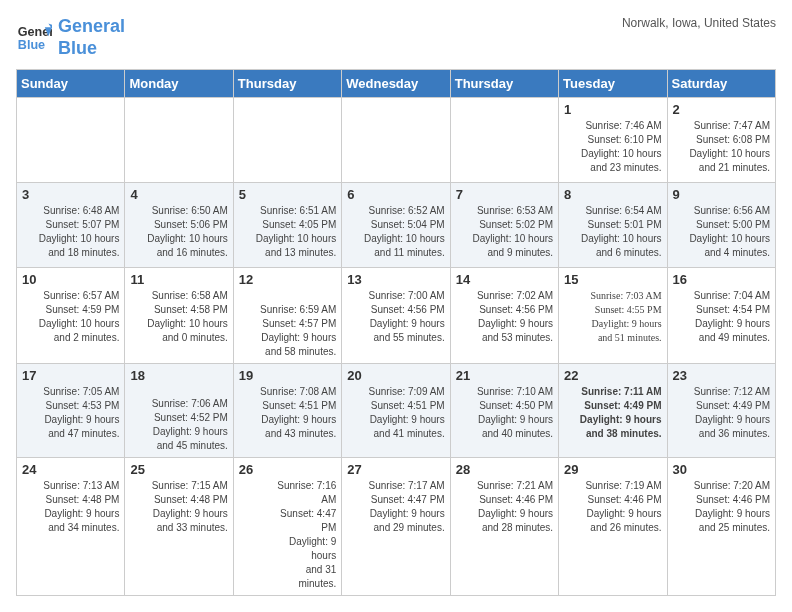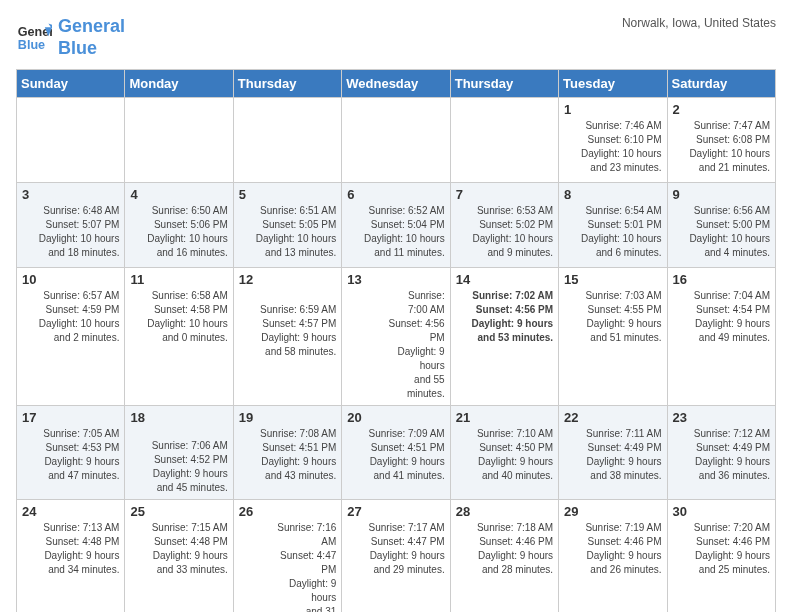--- a/index.html
+++ b/index.html
@@ -157,21 +157,21 @@
         <td class="alt-row">
           <span class="day-number">4</span>
           <div class="day-info" style="white-space: pre-line;">Sunrise: 6:50 AM
 Sunset: 5:06 PM
 Daylight: 10 hours
 and 16 minutes.</div>
         </td>
         <td class="alt-row">
           <span class="day-number">5</span>
           <div class="day-info" style="white-space: pre-line;">Sunrise: 6:51 AM
-Sunset: 5:05 PM
+Sunset: 4:05 PM
 Daylight: 10 hours
 and 13 minutes.</div>
         </td>
         <td class="alt-row">
           <span class="day-number">6</span>
           <div class="day-info" style="white-space: pre-line;">Sunrise: 6:52 AM
 Sunset: 5:04 PM
 Daylight: 10 hours
 and 11 minutes.</div>
         </td>
@@ -214,35 +214,35 @@
         </td>
         <td>
           <span class="day-number">12</span>
           <div class="day-info" style="white-space: pre-line; margin-top: 16px;">Sunrise: 6:59 AM
 Sunset: 4:57 PM
 Daylight: 9 hours
 and 58 minutes.</div>
         </td>
         <td>
           <span class="day-number">13</span>
-          <div class="day-info" style="white-space: pre-line; margin-left: 40px;">Sunrise: 7:00 AM
+          <div class="day-info" style="white-space: pre-line;">Sunrise: 7:00 AM
 Sunset: 4:56 PM
 Daylight: 9 hours
 and 55 minutes.</div>
         </td>
         <td>
           <span class="day-number">14</span>
-          <div class="day-info" style="white-space: pre-line; font-weight: bold;">Sunrise: 7:02 AM
+          <div class="day-info" style="white-space: pre-line;">Sunrise: 7:02 AM
 Sunset: 4:56 PM
 Daylight: 9 hours
 and 53 minutes.</div>
         </td>
         <td>
           <span class="day-number">15</span>
-          <div class="day-info" style="white-space: pre-line;">Sunrise: 7:03 AM
+          <div class="day-info" style="white-space: pre-line; font-family: Liberation Serif, serif;">Sunrise: 7:03 AM
 Sunset: 4:55 PM
 Daylight: 9 hours
 and 51 minutes.</div>
         </td>
         <td>
           <span class="day-number">16</span>
           <div class="day-info" style="white-space: pre-line;">Sunrise: 7:04 AM
 Sunset: 4:54 PM
 Daylight: 9 hours
 and 49 minutes.</div>
@@ -279,21 +279,21 @@
         </td>
         <td class="alt-row">
           <span class="day-number">21</span>
           <div class="day-info" style="white-space: pre-line;">Sunrise: 7:10 AM
 Sunset: 4:50 PM
 Daylight: 9 hours
 and 40 minutes.</div>
         </td>
         <td class="alt-row">
           <span class="day-number">22</span>
-          <div class="day-info" style="white-space: pre-line;">Sunrise: 7:11 AM
+          <div class="day-info" style="white-space: pre-line; font-weight: bold;">Sunrise: 7:11 AM
 Sunset: 4:49 PM
 Daylight: 9 hours
 and 38 minutes.</div>
         </td>
         <td class="alt-row">
           <span class="day-number">23</span>
           <div class="day-info" style="white-space: pre-line;">Sunrise: 7:12 AM
 Sunset: 4:49 PM
 Daylight: 9 hours
 and 36 minutes.</div>
@@ -323,21 +323,21 @@
         </td>
         <td>
           <span class="day-number">27</span>
           <div class="day-info" style="white-space: pre-line;">Sunrise: 7:17 AM
 Sunset: 4:47 PM
 Daylight: 9 hours
 and 29 minutes.</div>
         </td>
         <td>
           <span class="day-number">28</span>
-          <div class="day-info" style="white-space: pre-line;">Sunrise: 7:18 AM
+          <div class="day-info" style="white-space: pre-line;">Sunrise: 7:21 AM
 Sunset: 4:46 PM
 Daylight: 9 hours
 and 28 minutes.</div>
         </td>
         <td>
           <span class="day-number">29</span>
           <div class="day-info" style="white-space: pre-line;">Sunrise: 7:19 AM
 Sunset: 4:46 PM
 Daylight: 9 hours
 and 26 minutes.</div>

